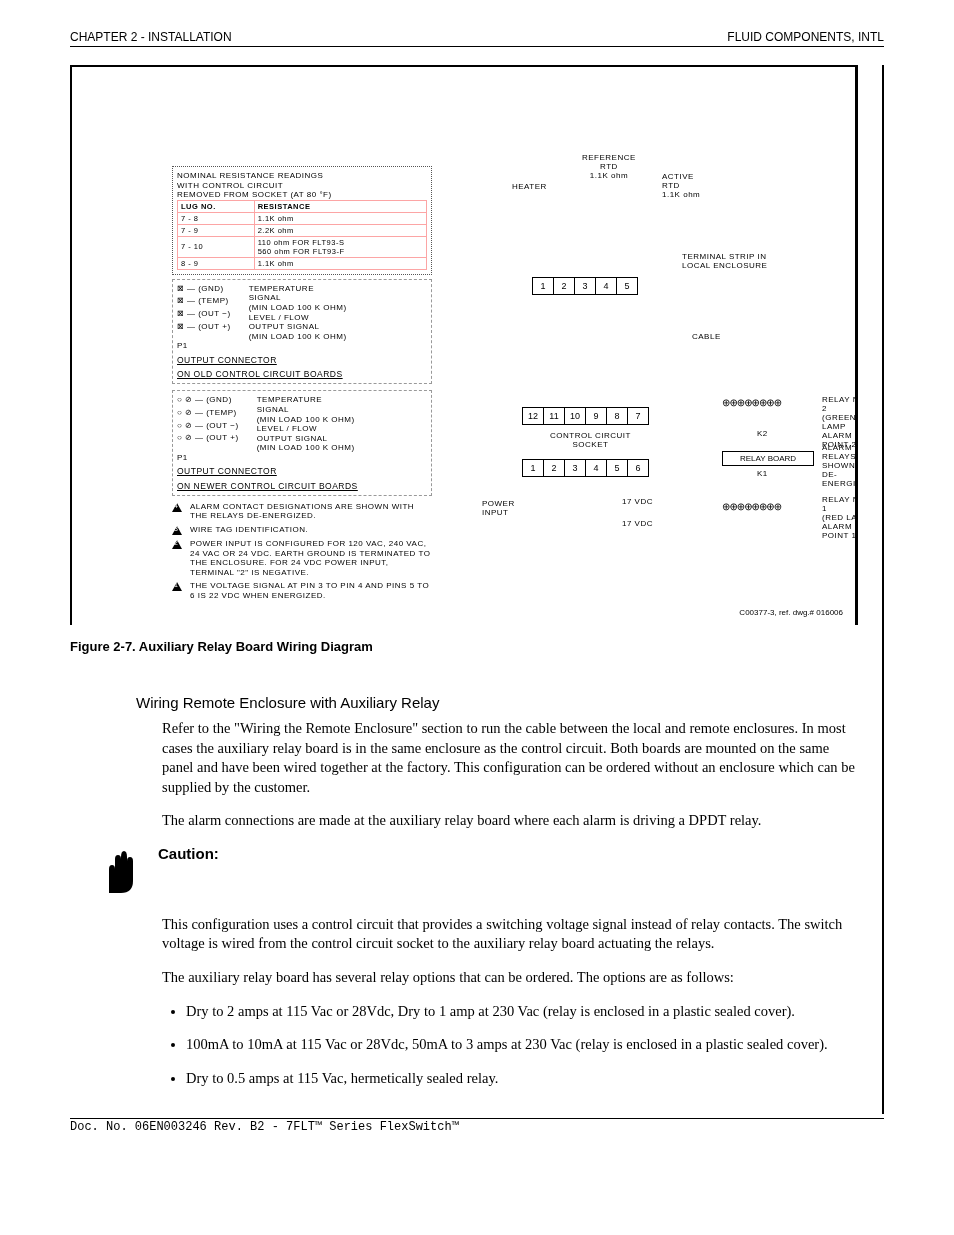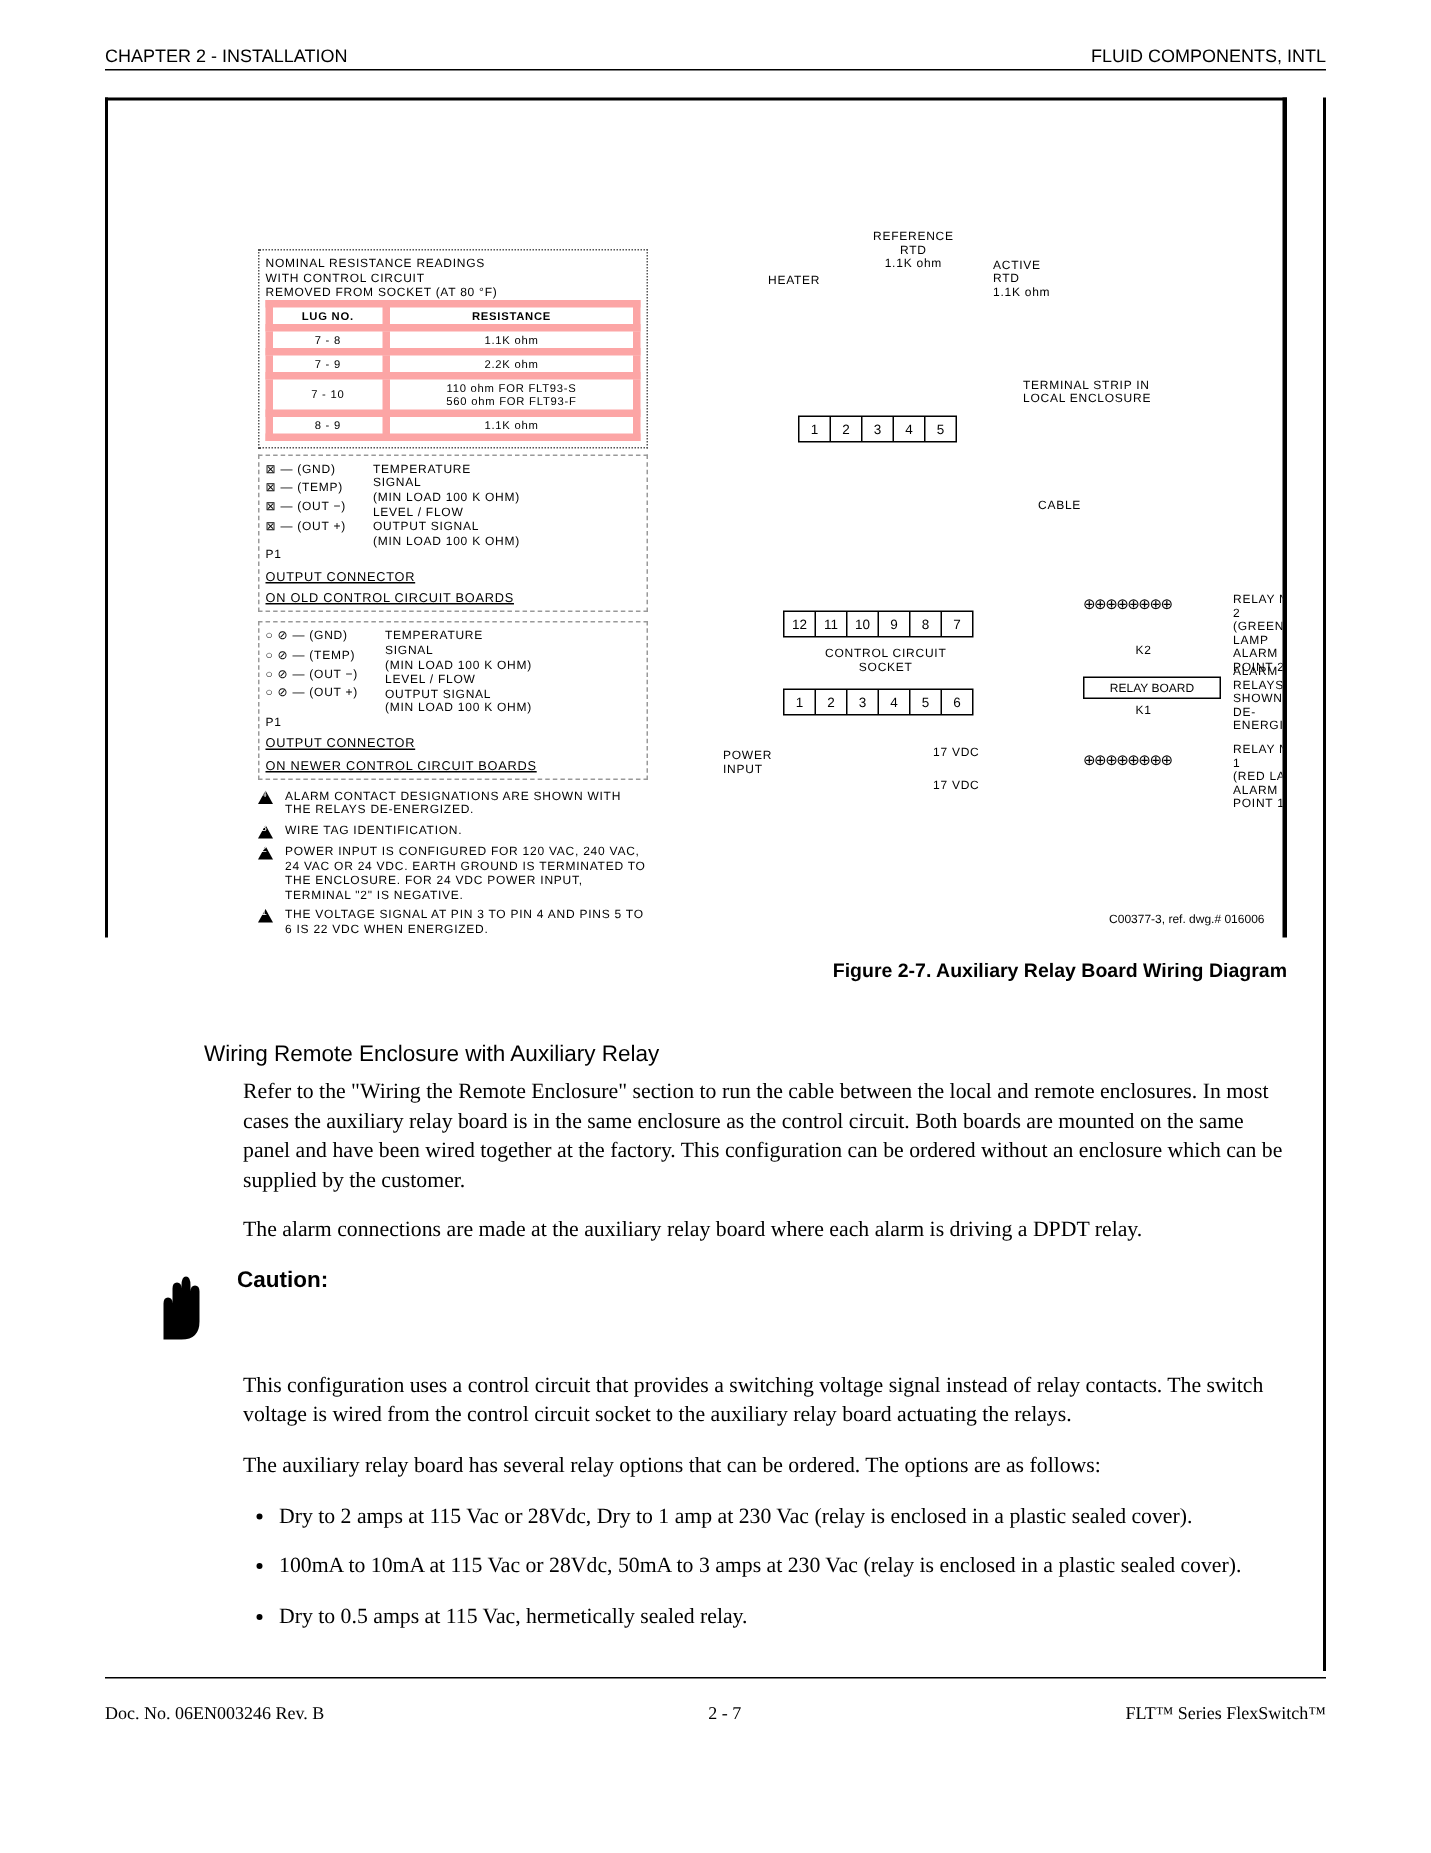--- a/index.html
+++ b/index.html
@@ -49,23 +49,23 @@
     border: 1px dotted #555;
     padding: 4px;
     margin-bottom: 4px;
   }
   .readings-table {
     border-collapse: collapse;
     width: 100%;
     font-size: 7.5px;
   }
   .readings-table td, .readings-table th {
-    border: 5px solid #fca5a5;
+    border: 1px solid #fca5a5;
     padding: 1px 3px;
-    text-align: center;
+    text-align: left;
   }
   .conn-block {
     border: 1px dashed #999;
     padding: 4px;
     margin-bottom: 6px;
   }
   .oc-title {
     text-decoration: underline;
     font-size: 8.5px;
     margin-top: 4px;
@@ -125,21 +125,21 @@
     padding: 2px 0;
   }
   .dwg-ref {
     position: absolute;
     right: 12px;
     bottom: 8px;
     font-size: 8px;
     font-family: Arial, Helvetica, sans-serif;
   }
   .figure-caption {
-    text-align: right;
+    text-align: left;
     font-weight: bold;
     font-family: Arial, Helvetica, sans-serif;
     font-size: 13px;
     margin-bottom: 40px;
   }
   h3.section {
     font-family: Arial, Helvetica, sans-serif;
     font-size: 15px;
     font-weight: normal;
     margin: 0 0 8px 0;
@@ -175,25 +175,25 @@
     margin: 0 0 18px 92px;
     padding-left: 24px;
   }
   ul.opts li {
     margin-bottom: 14px;
     line-height: 1.35;
     font-size: 14.5px;
   }
   .footer-row {
     display: flex;
-    justify-content: space-between;
+    justify-content: flex-start;
     font-size: 12px;
-    font-family: Liberation Serif, serif;
+    font-family: Liberation Mono, monospace;
     border-top: 1px solid #000;
-    padding-top: 16px;
+    padding-top: 1px;
     margin-top: 4px;
   }
   .content-wrap {
     border-right: 2px solid #000;
     padding-right: 24px;
     padding-bottom: 8px;
   }
 </style>
 </head>
 <body>

